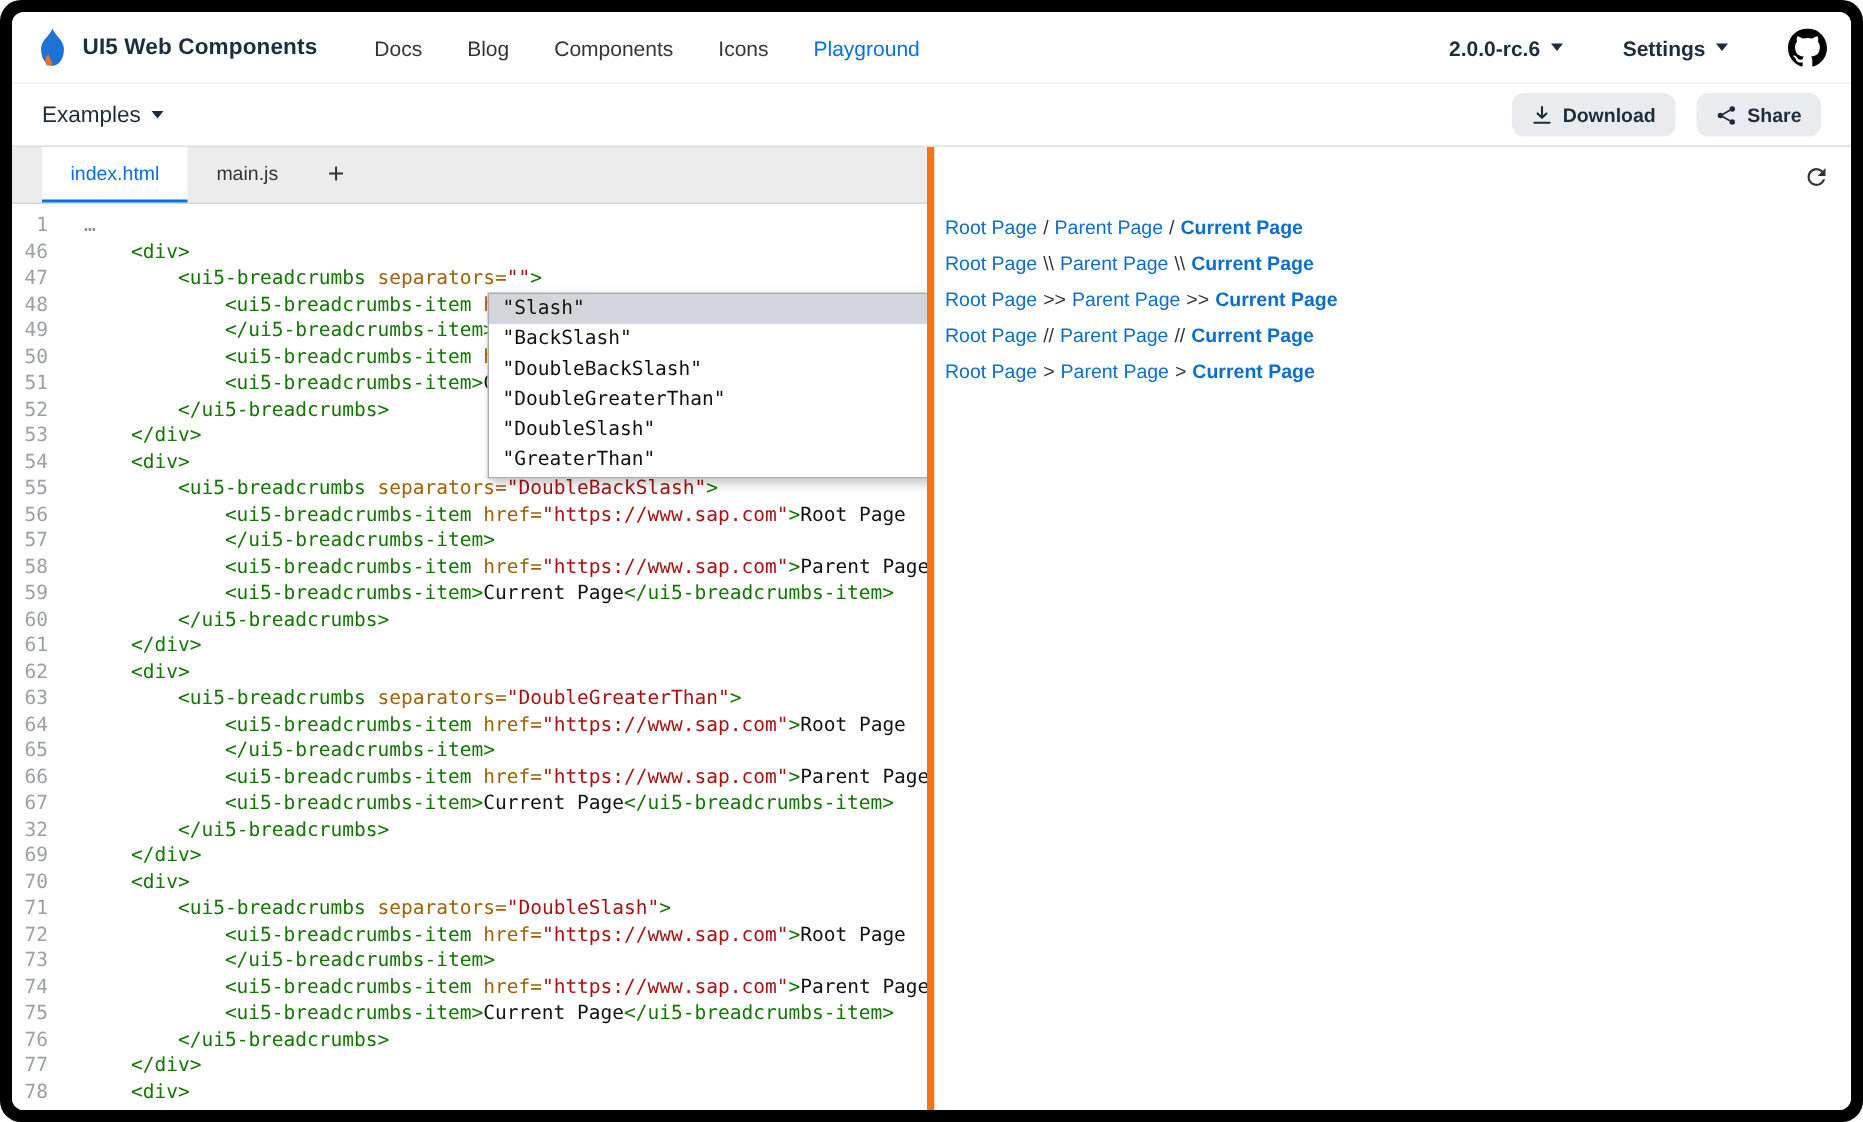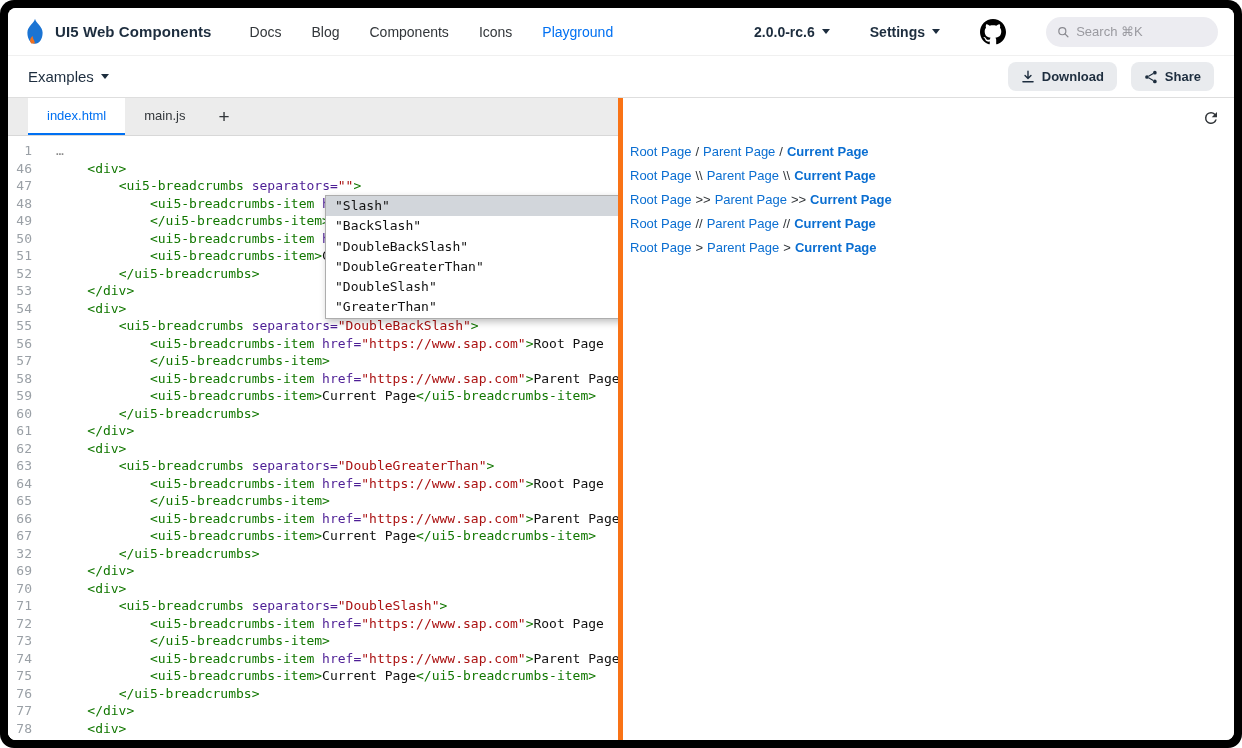--- a/index.html
+++ b/index.html
@@ -55,21 +55,21 @@
 
   
   .editor { height:calc(100% - 38px); padding-top:6px; overflow:hidden; background:#fff;
     font-family:"DejaVu Sans Mono", monospace; font-size:13px; }
   .cline { display:flex; line-height:17.5px; height:17.5px; white-space:pre; }
   .gut { flex:none; width:38px; padding-right:14px; text-align:right; color:#9aa0a6;
     user-select:none; }
   .code { white-space:pre; padding-left:10px; }
   .tk-p { color:#111; }
   .tk-t { color:#117700; }
-  .tk-a { color:#4c1d95; }
+  .tk-a { color:#a16207; }
   .tk-s { color:#aa1111; }
   .tk-f { color:#8a8a8a; }
 
   
   .autocomplete { position:absolute; left:317px; top:97px; width:298px; z-index:5;
     background:#fff; border:1px solid #adadad; box-shadow:2px 3px 7px rgba(0,0,0,.25);
     font-family:"DejaVu Sans Mono", monospace; font-size:13px; color:#111; }
   .ac-item { padding:1px 9px; line-height:18.3px; cursor:pointer; white-space:pre; }
   .ac-item.selected { background:#d2d6db; }
 
@@ -107,27 +107,20 @@
         <span>2.0.0-rc.6</span>
         <span class="caret"></span>
       </div>
       <div class="nav-drop">
         <span>Settings</span>
         <span class="caret"></span>
       </div>
       <svg class="gh" viewBox="0 0 24 24">
         <path fill="#000" d="M12 0C5.37 0 0 5.37 0 12c0 5.3 3.438 9.8 8.205 11.387.6.113.82-.258.82-.577 0-.285-.01-1.04-.015-2.04-3.338.724-4.042-1.61-4.042-1.61-.546-1.387-1.333-1.756-1.333-1.756-1.09-.745.082-.73.082-.73 1.205.085 1.838 1.236 1.838 1.236 1.07 1.835 2.809 1.305 3.495.998.108-.776.417-1.305.76-1.605-2.665-.3-5.466-1.332-5.466-5.93 0-1.31.465-2.38 1.235-3.22-.135-.303-.54-1.523.105-3.176 0 0 1.005-.322 3.3 1.23.96-.267 1.98-.399 3-.405 1.02.006 2.04.138 3 .405 2.28-1.552 3.285-1.23 3.285-1.23.645 1.653.24 2.873.12 3.176.765.84 1.23 1.91 1.23 3.22 0 4.61-2.805 5.625-5.475 5.92.42.36.81 1.096.81 2.22 0 1.605-.015 2.896-.015 3.286 0 .315.21.69.825.57C20.565 21.795 24 17.295 24 12c0-6.63-5.37-12-12-12z"></path>
       </svg>
-      <div class="search-pill">
-        <svg width="14" height="14" viewBox="0 0 16 16">
-          <circle cx="7" cy="7" r="4.6" fill="none" stroke="#8a8a90" stroke-width="1.6"></circle>
-          <line x1="10.5" y1="10.5" x2="14.3" y2="14.3" stroke="#8a8a90" stroke-width="1.6" stroke-linecap="round"></line>
-        </svg>
-        <input type="text" placeholder="Search ⌘K" style="">
-      </div>
     </div>
   </header>
 
   <div class="examples-bar">
     <div class="examples-drop">
       <span>Examples</span>
       <span class="caret"></span>
     </div>
     <div class="bar-actions">
       <button class="pill-btn">

